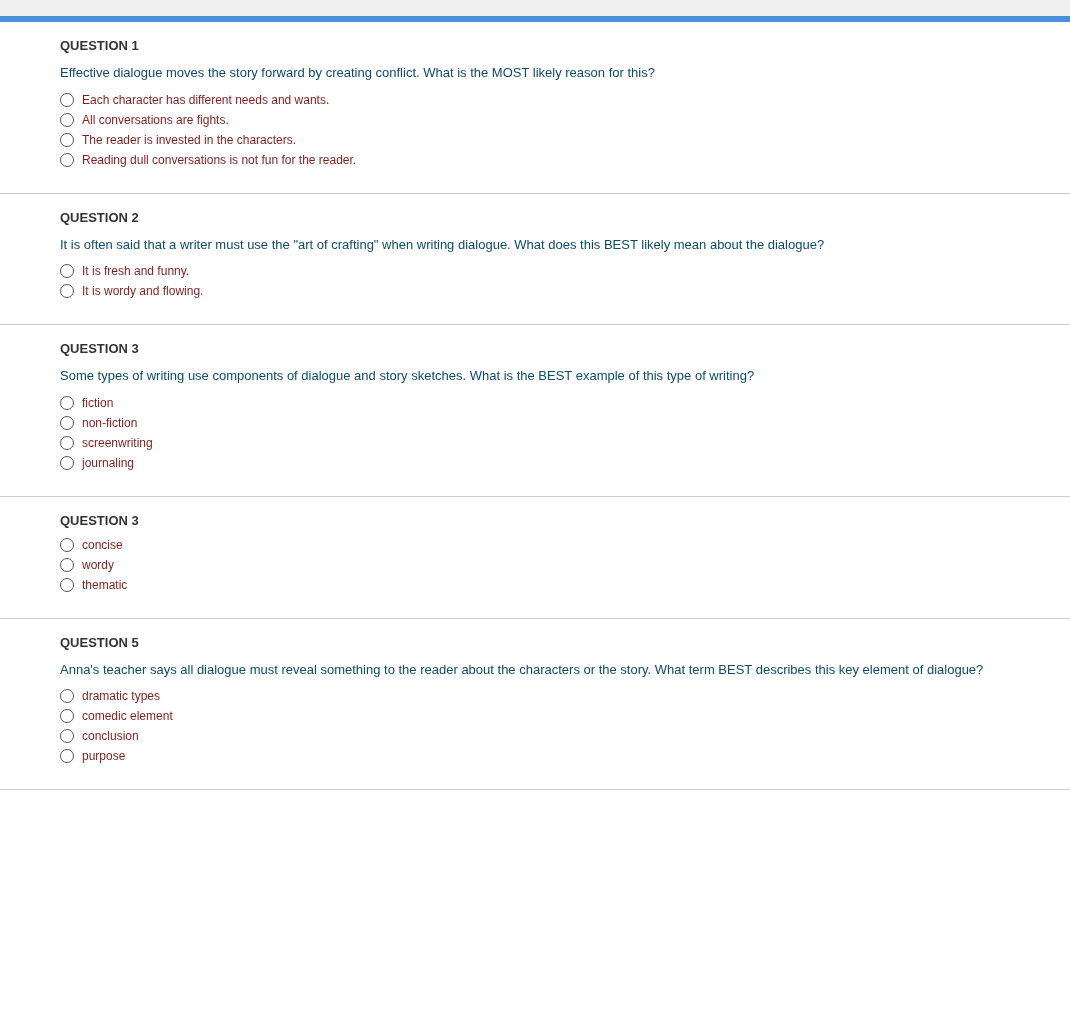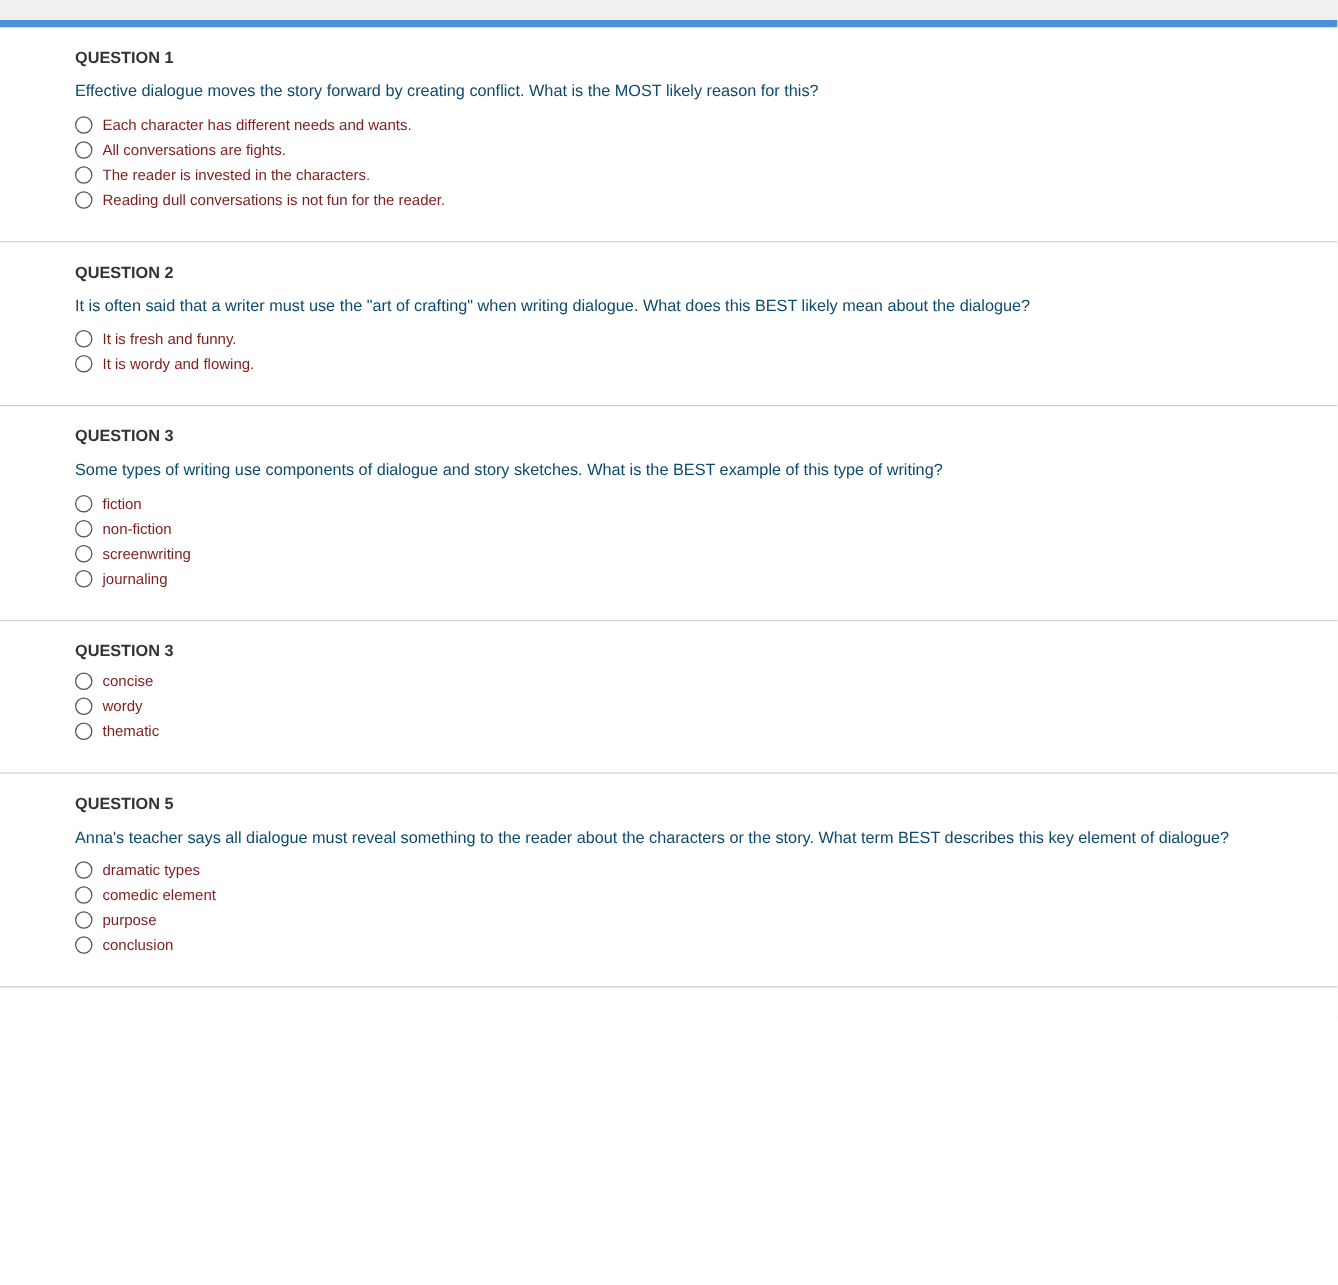--- a/index.html
+++ b/index.html
@@ -163,22 +163,22 @@
       <li class="option-item">
         <span class="radio-circle"></span>
         <span>dramatic types</span>
       </li>
       <li class="option-item">
         <span class="radio-circle"></span>
         <span>comedic element</span>
       </li>
       <li class="option-item">
         <span class="radio-circle"></span>
-        <span>purpose</span>
+        <span>conclusion</span>
       </li>
       <li class="option-item">
         <span class="radio-circle"></span>
-        <span>conclusion</span>
+        <span>purpose</span>
       </li>
     </ul>
   </div>
 
 </div>
 
 </body></html>

